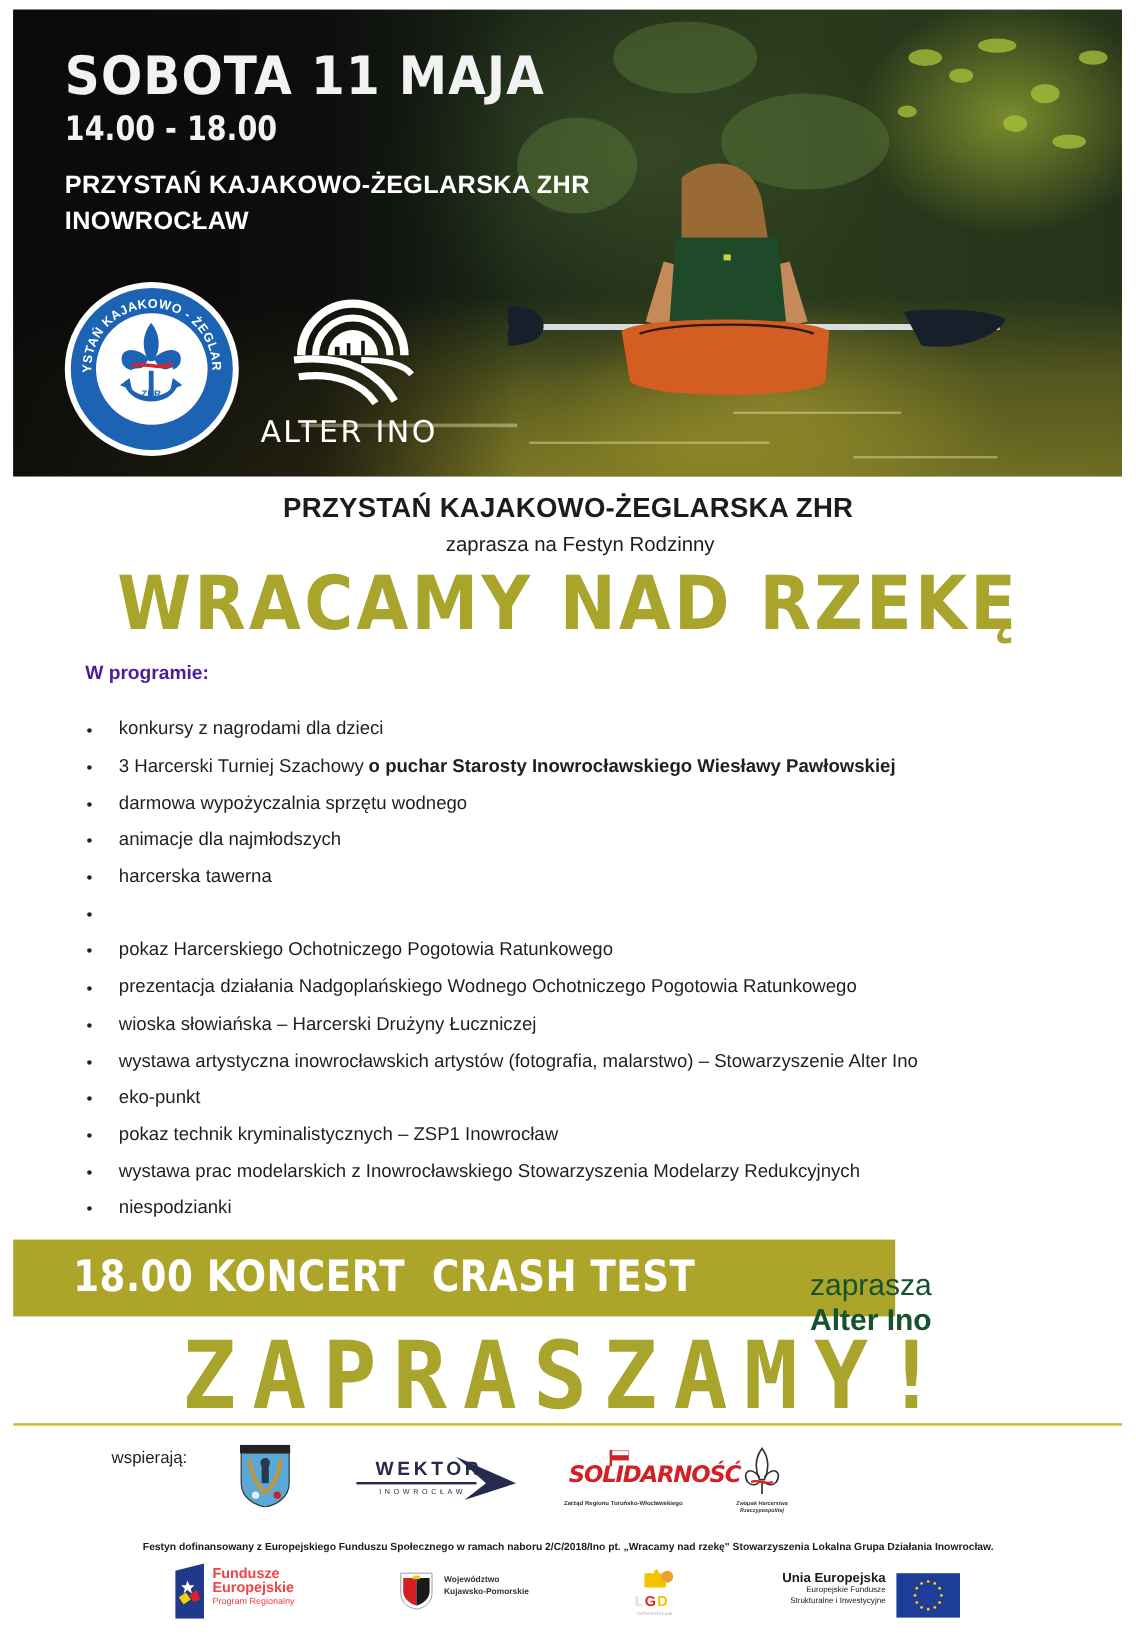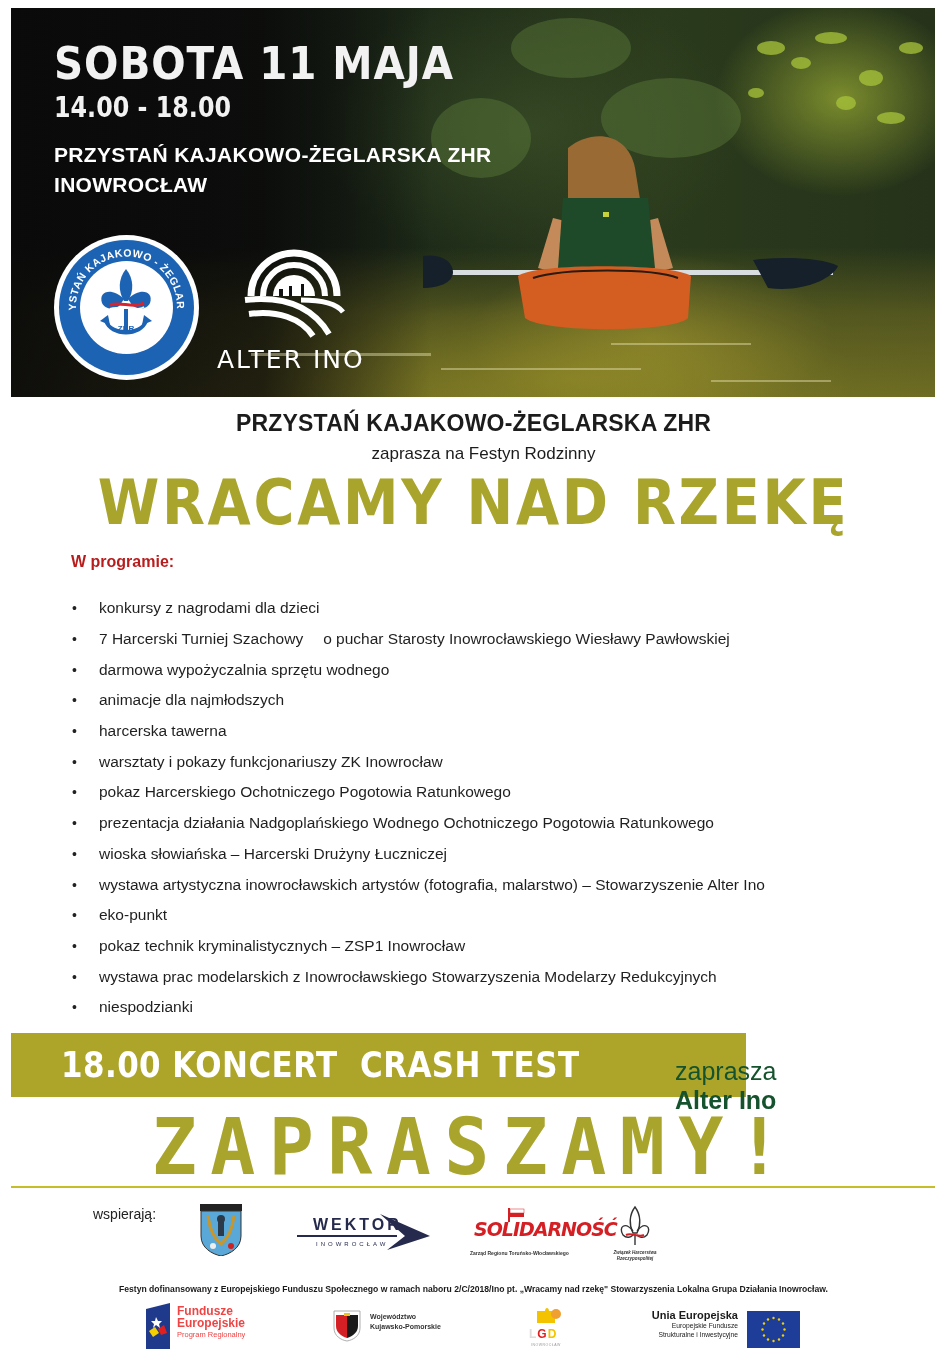--- a/index.html
+++ b/index.html
@@ -83,29 +83,29 @@
   .event-title {
     position: absolute; left: 0; width: 947px; top: 466px; text-align: center;
     font-family: "DejaVu Sans", sans-serif; font-weight: bold;
     font-size: 62px; color: #a9a52c; letter-spacing: 3px;
     transform: scaleX(0.9); transform-origin: center;
   }
 
   
   .program-heading {
     position: absolute; left: 71px; top: 553px;
-    font-weight: bold; font-size: 16px; color: #b91c1c;
+    font-weight: bold; font-size: 16px; color: #4c1d95;
   }
   .program-list { position: absolute; left: 72px; top: 593px; list-style: none; }
   .program-list li {
     height: 30.7px; font-size: 15.5px; color: #1f1f1f; display: flex; align-items: center;
     white-space: nowrap;
   }
   .program-list li .bullet { width: 27px; font-size: 14px; color: #222; }
-  .program-list li b { font-weight: normal; margin-left: 20px; text-align: right; }
+  .program-list li b { font-weight: bold; margin-left: 4px; text-align: right; }
 
   
   .concert {
     position: absolute; left: 11px; top: 1033px; width: 735px; height: 64px;
     background: #ada52a;
   }
   .concert-main {
     position: absolute; left: 50px; top: 11px;
     font-family: "DejaVu Sans", sans-serif; font-weight: bold; font-size: 36px;
     color: #ffffff; letter-spacing: 0.5px;
@@ -264,38 +264,37 @@
 <div class="event-title">WRACAMY NAD RZEKĘ</div>
 
 <div class="program-heading">W programie:</div>
 <ul class="program-list">
   <li>
       <span class="bullet">•</span>
       <span>konkursy z nagrodami dla dzieci</span>
     </li>
   <li>
       <span class="bullet">•</span>
-      <span>7 Harcerski Turniej Szachowy</span>
+      <span>3 Harcerski Turniej Szachowy</span>
       <b>o puchar Starosty Inowrocławskiego Wiesławy Pawłowskiej</b>
     </li>
   <li>
       <span class="bullet">•</span>
       <span>darmowa wypożyczalnia sprzętu wodnego</span>
     </li>
   <li>
       <span class="bullet">•</span>
       <span>animacje dla najmłodszych</span>
     </li>
   <li>
       <span class="bullet">•</span>
       <span>harcerska tawerna</span>
     </li>
   <li>
       <span class="bullet">•</span>
-      <span>warsztaty i pokazy funkcjonariuszy ZK Inowrocław</span>
     </li>
   <li>
       <span class="bullet">•</span>
       <span>pokaz Harcerskiego Ochotniczego Pogotowia Ratunkowego</span>
     </li>
   <li>
       <span class="bullet">•</span>
       <span>prezentacja działania Nadgoplańskiego Wodnego Ochotniczego Pogotowia Ratunkowego</span>
     </li>
   <li>

